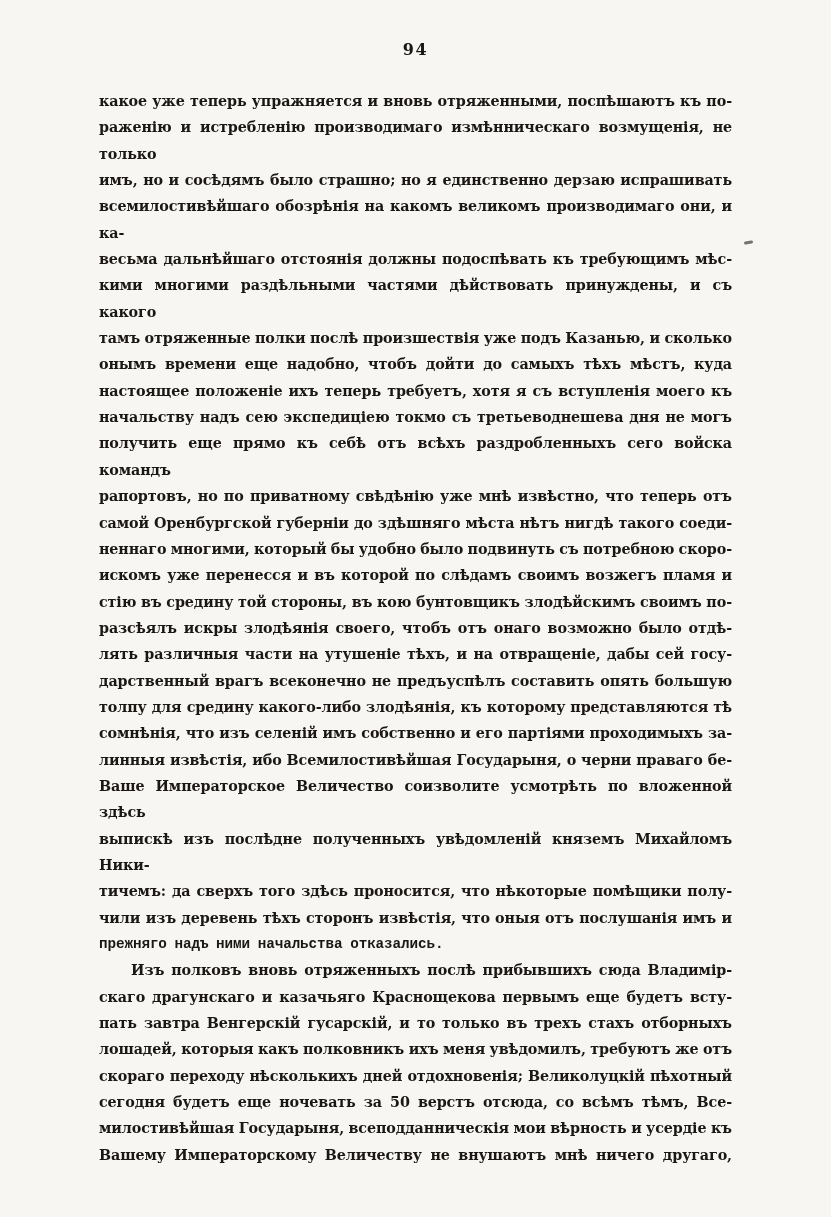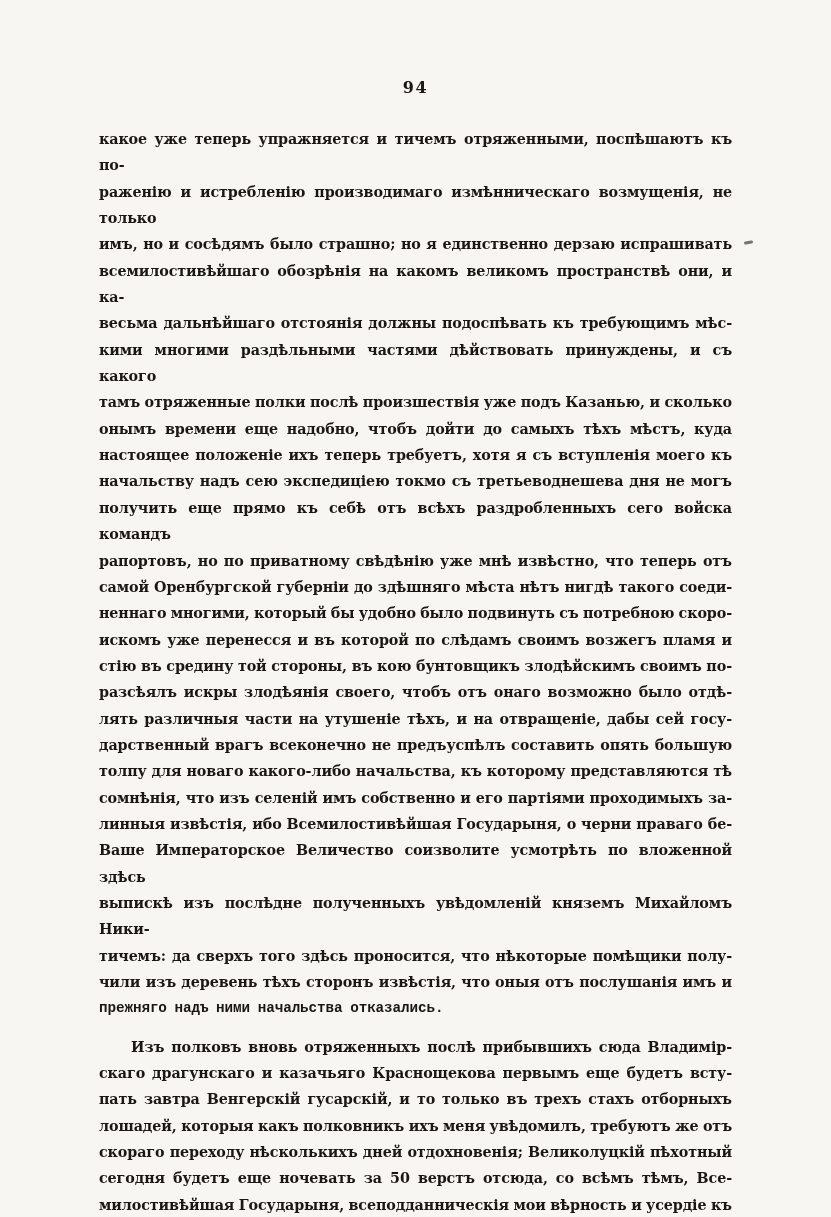--- a/index.html
+++ b/index.html
@@ -6,21 +6,21 @@
   html, body { width: 831px; }
   body {
     background: var(--paper, #f7f6f3);
     color: var(--ink, #1b1713);
     font-family: "DejaVu Serif", "Liberation Serif", serif;
   }
   .page {
     position: relative;
     width: 831px;
     height: 1217px;
-    padding-top: 78px;
+    padding-top: 40px;
     overflow: hidden;
   }
   .page-number {
     text-align: center;
     font-weight: 700;
     font-size: 16px;
     letter-spacing: 1.5px;
     line-height: 20px;
     margin-bottom: 28px;
   }
@@ -33,60 +33,60 @@
     font-weight: 700;
     font-size: 14.3px;
     line-height: 26.35px;
     letter-spacing: -0.1px;
     word-spacing: -0.8px;
     text-align: justify;
     text-align-last: justify;
     white-space: normal;
   }
   .line.last { text-align-last: left; font-family: Liberation Mono, monospace; }
-  .line.indent { text-indent: 32px; margin-top: 12px; }
+  .line.indent { text-indent: 32px; }
   .artifact {
     position: absolute;
     left: 744px;
     top: 241px;
     width: 9px;
     height: 3px;
     background: #4a4742;
     border-radius: 2px;
     transform: rotate(-8deg);
     opacity: 0.75;
   }
 </style>
 </head>
 <body>
 
 <div class="page">
   <div class="page-number">94</div>
   <div class="text-block">
       <div class="paragraph">
-        <div class="line">какое уже теперь упражняется и тичемъ отряженными, поспѣшаютъ къ по-</div>
+        <div class="line">какое уже теперь упражняется и вновь отряженными, поспѣшаютъ къ по-</div>
         <div class="line">раженію и истребленію производимаго измѣнническаго возмущенія, не только</div>
         <div class="line">имъ, но и сосѣдямъ было страшно; но я единственно дерзаю испрашивать</div>
-        <div class="line">всемилостивѣйшаго обозрѣнія на какомъ великомъ пространствѣ они, и ка-</div>
+        <div class="line">всемилостивѣйшаго обозрѣнія на какомъ великомъ производимаго они, и ка-</div>
         <div class="line">весьма дальнѣйшаго отстоянія должны подоспѣвать къ требующимъ мѣс-</div>
         <div class="line">кими многими раздѣльными частями дѣйствовать принуждены, и съ какого</div>
         <div class="line">тамъ отряженные полки послѣ произшествія уже подъ Казанью, и сколько</div>
         <div class="line">онымъ времени еще надобно, чтобъ дойти до самыхъ тѣхъ мѣстъ, куда</div>
         <div class="line">настоящее положеніе ихъ теперь требуетъ, хотя я съ вступленія моего къ</div>
         <div class="line">начальству надъ сею экспедиціею токмо съ третьеводнешева дня не могъ</div>
         <div class="line">получить еще прямо къ себѣ отъ всѣхъ раздробленныхъ сего войска командъ</div>
         <div class="line">рапортовъ, но по приватному свѣдѣнію уже мнѣ извѣстно, что теперь отъ</div>
         <div class="line">самой Оренбургской губерніи до здѣшняго мѣста нѣтъ нигдѣ такого соеди-</div>
         <div class="line">неннаго многими, который бы удобно было подвинуть съ потребною скоро-</div>
         <div class="line">искомъ уже перенесся и въ которой по слѣдамъ своимъ возжегъ пламя и</div>
         <div class="line">стію въ средину той стороны, въ кою бунтовщикъ злодѣйскимъ своимъ по-</div>
         <div class="line">разсѣялъ искры злодѣянія своего, чтобъ отъ онаго возможно было отдѣ-</div>
         <div class="line">лять различныя части на утушеніе тѣхъ, и на отвращеніе, дабы сей госу-</div>
         <div class="line">дарственный врагъ всеконечно не предъуспѣлъ составить опять большую</div>
-        <div class="line">толпу для новаго какого-либо начальства, къ которому представляются тѣ</div>
+        <div class="line">толпу для средину какого-либо злодѣянія, къ которому представляются тѣ</div>
         <div class="line">сомнѣнія, что изъ селеній имъ собственно и его партіями проходимыхъ за-</div>
         <div class="line">линныя извѣстія, ибо Всемилостивѣйшая Государыня, о черни праваго бе-</div>
         <div class="line">Ваше Императорское Величество соизволите усмотрѣть по вложенной здѣсь</div>
         <div class="line">выпискѣ изъ послѣдне полученныхъ увѣдомленій княземъ Михайломъ Ники-</div>
         <div class="line">тичемъ: да сверхъ того здѣсь проносится, что нѣкоторые помѣщики полу-</div>
         <div class="line">чили изъ деревень тѣхъ сторонъ извѣстія, что оныя отъ послушанія имъ и</div>
         <div class="line last">прежняго надъ ними начальства отказались.</div>
       </div>
       <div class="paragraph">
         <div class="line indent">Изъ полковъ вновь отряженныхъ послѣ прибывшихъ сюда Владимір-</div>

